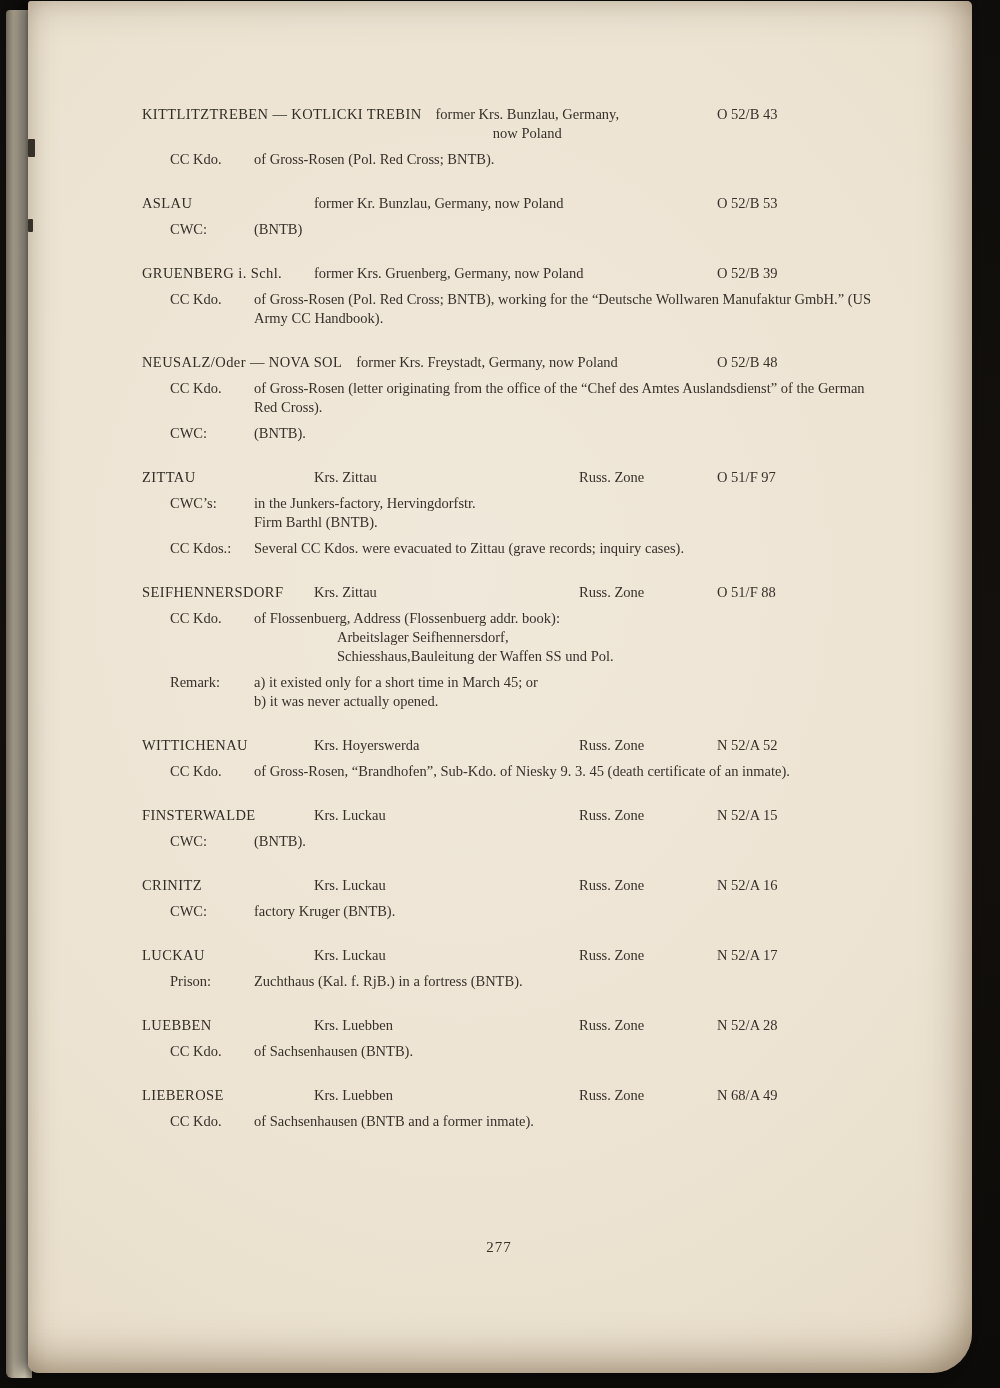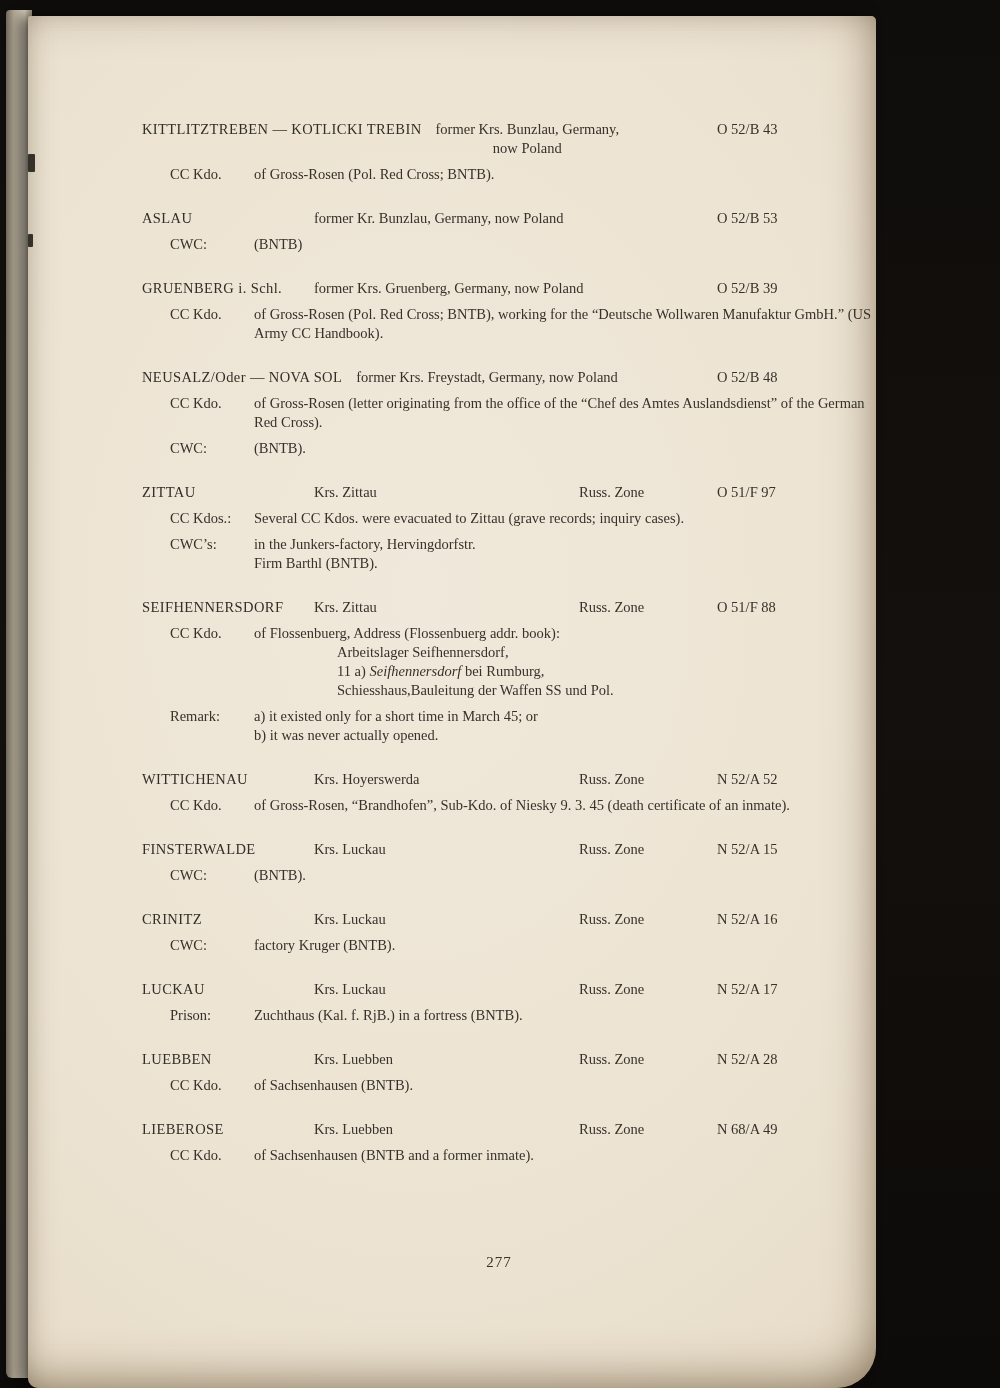--- a/index.html
+++ b/index.html
@@ -9,21 +9,21 @@
     background: linear-gradient(180deg, #0f0d0b 0%, #13100d 50%, #0d0b09 100%);
     overflow: hidden;
     font-family: "Liberation Serif", "DejaVu Serif", serif;
   }
   .under-page {
     position: absolute; left: 6px; top: 10px; width: 26px; height: 1368px;
     background: linear-gradient(90deg, #6f675a 0%, #b3a995 30%, #d8cfbc 72%, #9c9280 100%);
     border-radius: 4px 0 0 6px;
   }
   .page {
-    position: absolute; left: 28px; top: 16px; width: 848px; height: 1372px;
+    position: absolute; left: 28px; top: 1px; width: 944px; height: 1372px;
     background: radial-gradient(115% 95% at 46% 42%, #f0e8da 0%, #ece3d2 50%, #e6dbc7 78%, #dacdb3 96%, #cdbc9e 100%);
     border-radius: 3px 5px 40px 10px;
     box-shadow:
       -9px 0 14px rgba(0,0,0,0.55),
       inset 16px 0 30px -18px rgba(90,70,45,0.38),
       inset -22px -28px 48px -24px rgba(88,63,33,0.60),
       inset 0 26px 42px -30px rgba(90,70,45,0.35);
   }
   .edge-mark { position: absolute; background: #241f18; border-radius: 1px; opacity: .9; }
   .edge-mark.m1 { left: 0; top: 138px; width: 7px; height: 18px; }
@@ -152,51 +152,50 @@
     <div class="entry-header">
       <span class="e-name">ZITTAU</span>
       <span class="e-loc">
                 <span class="loc-line">Krs. Zittau</span>
               </span>
       <span class="e-zone">Russ. Zone</span>
       <span class="e-code">O 51/F 97</span>
     </div>
     <div class="e-details">
               <div class="detail-row">
-                <span class="d-label">CC Kdos.:</span>
-                <span class="d-text">
-                  <span class="d-line">Several CC Kdos. were evacuated to Zittau (grave records; inquiry cases).</span>
-                </span>
-              </div>
-              <div class="detail-row">
                 <span class="d-label">CWC’s:</span>
                 <span class="d-text">
                   <span class="d-line">in the Junkers-factory, Hervingdorfstr.</span>
                   <span class="d-line">Firm Barthl (BNTB).</span>
                 </span>
               </div>
+              <div class="detail-row">
+                <span class="d-label">CC Kdos.:</span>
+                <span class="d-text">
+                  <span class="d-line">Several CC Kdos. were evacuated to Zittau (grave records; inquiry cases).</span>
+                </span>
+              </div>
             </div>
   </section>
 
   <section class="entry">
     <div class="entry-header">
       <span class="e-name">SEIFHENNERSDORF</span>
       <span class="e-loc">
                 <span class="loc-line">Krs. Zittau</span>
               </span>
       <span class="e-zone">Russ. Zone</span>
       <span class="e-code">O 51/F 88</span>
     </div>
     <div class="e-details">
               <div class="detail-row">
                 <span class="d-label">CC Kdo.</span>
                 <span class="d-text">
                   <span class="d-line">of Flossenbuerg, Address (Flossenbuerg addr. book):</span>
                   <span class="d-line ind1">Arbeitslager Seifhennersdorf,</span>
-                  <span class="d-line ind1"><span>11 a) </span><em>Seifhennersdorf</em><span> bei Rumburg,</span></span>
                   <span class="d-line ind1">Schiesshaus,Bauleitung der Waffen SS und Pol.</span>
                 </span>
               </div>
               <div class="detail-row">
                 <span class="d-label">Remark:</span>
                 <span class="d-text">
                   <span class="d-line">a) it existed only for a short time in March 45; or</span>
                   <span class="d-line">b) it was never actually opened.</span>
                 </span>
               </div>

